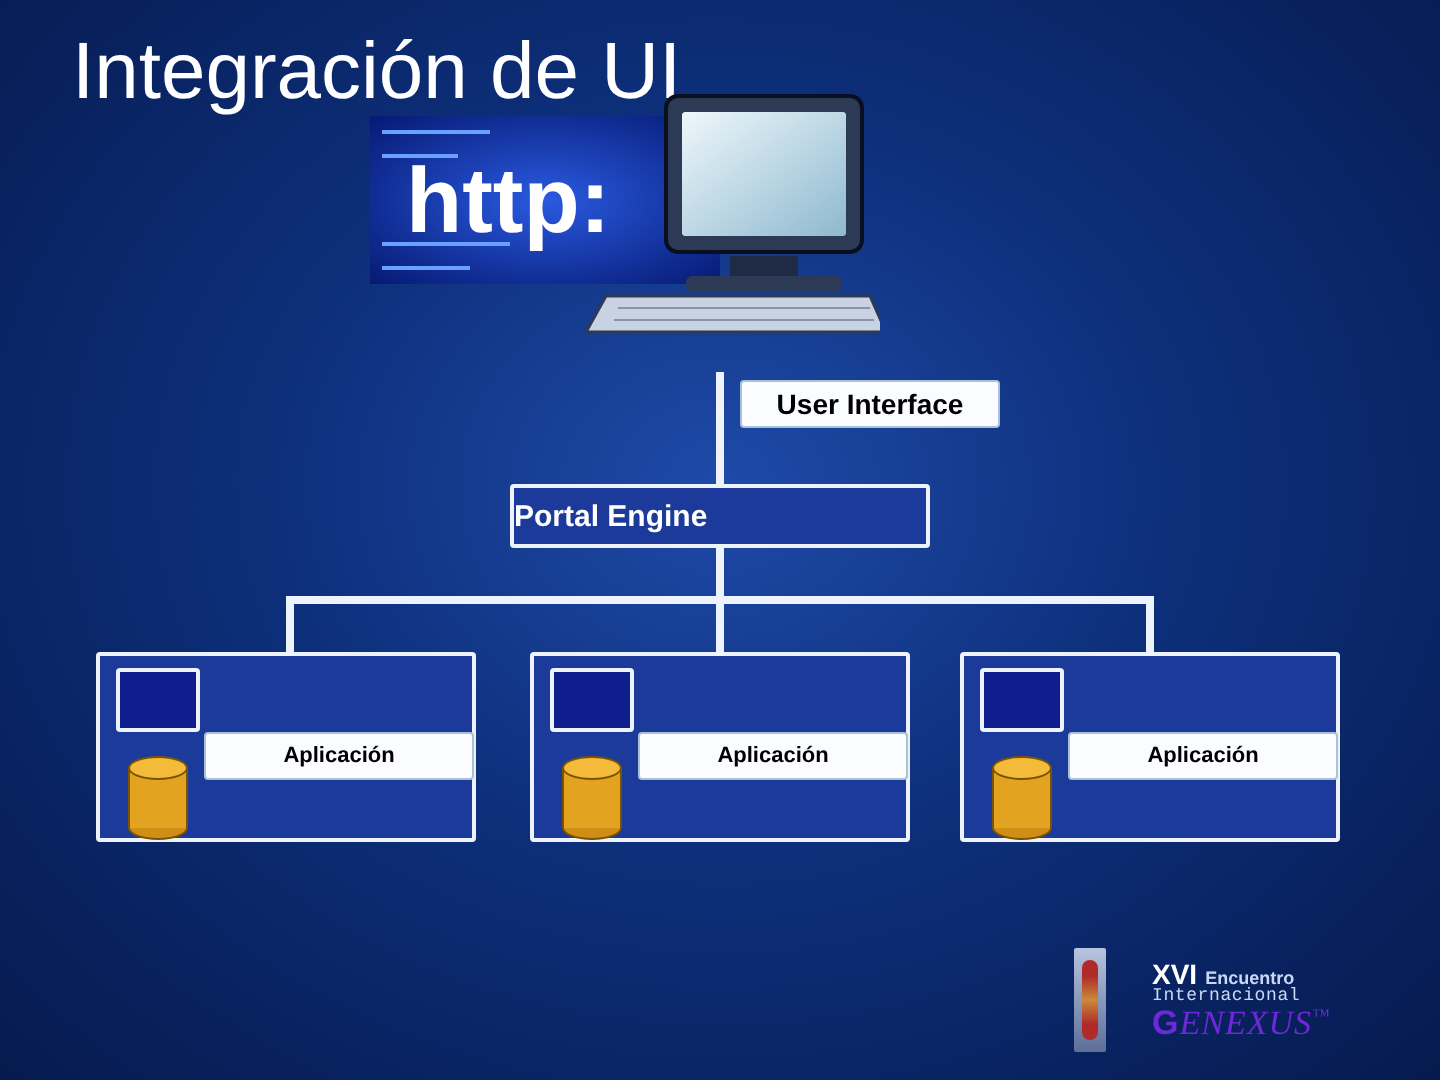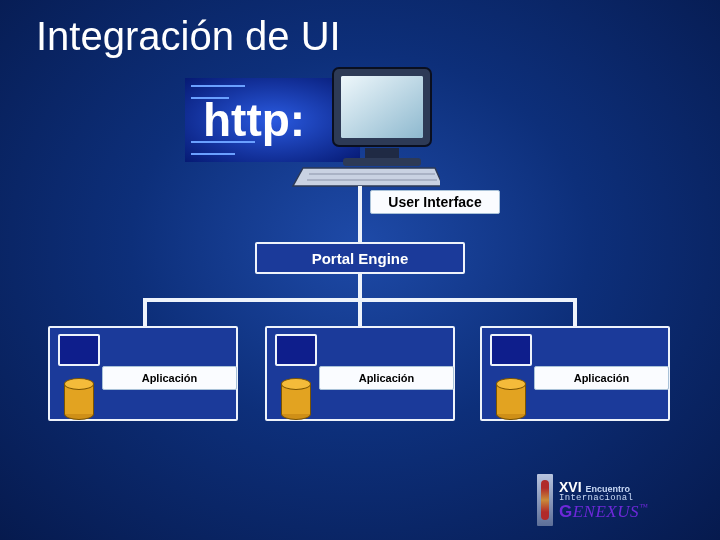--- a/index.html
+++ b/index.html
@@ -12,41 +12,41 @@
   .title {
     font-size: 40px;
     color: #fff;
     padding: 14px 0 0 10px;
     font-weight: normal;
     margin-left: 26px;
   }
   .canvas { position: relative; width: 720px; height: 540px; }
   .abs { position: absolute; }
   .http-img {
-    left: 185px; top: 64px; width: 255px; height: 125px;
+    left: 185px; top: 44px; width: 255px; height: 125px;
   }
   .label-pill {
     background: #fafcff;
     color: #000;
     border: 1px solid #a9c2d8;
     border-radius: 2px;
     text-align: center;
     font-family: Arial, sans-serif;
     font-weight: bold;
     display: flex;
     align-items: center;
     justify-content: center;
   }
   .ui-label { left: 370px; top: 190px; width: 130px; height: 24px; font-size: 14px; }
   .portal-box {
     left: 255px; top: 242px; width: 210px; height: 32px;
     background: #1b3a9a;
     border: 2px solid #eef3fb;
     color: #fff; font-family: Arial, sans-serif; font-weight: bold; font-size: 15px;
-    display: flex; align-items: center; justify-content: center;
+    display: flex; align-items: center; 
     border-radius: 2px;
   }
   .app-box {
     width: 190px; height: 95px;
     border: 2px solid #eef3fb;
     background: #1b3a9a;
     border-radius: 2px;
   }
   .app-inner-square {
     position: absolute; left: 8px; top: 6px; width: 42px; height: 32px;
@@ -70,21 +70,21 @@
     font-size: 11px;
   }
   .app1 { left: 48px;  top: 326px; }
   .app2 { left: 265px; top: 326px; }
   .app3 { left: 480px; top: 326px; }
   .connector { background: #eef3fb; position: absolute; }
   .v-conn { width: 4px; }
   .h-conn { height: 4px; }
   .logo {
     right: 18px; bottom: 12px; width: 165px; height: 56px;
-    display: flex; align-items: center; gap: 6px;
+    display: flex; align-items: center; gap: 23px;
   }
   .logo-bar {
     width: 16px; height: 52px; background: linear-gradient(#b8c4df, #5d6f98);
     position: relative; border-radius: 1px;
   }
   .logo-bar::after {
     content: ''; position: absolute; left: 4px; top: 6px; width: 8px; height: 40px;
     background: linear-gradient(#b02a2a 20%, #c98a3a 50%, #b02a2a 80%); border-radius: 4px;
   }
   .logo-text { display: flex; flex-direction: column; line-height: 1; }

